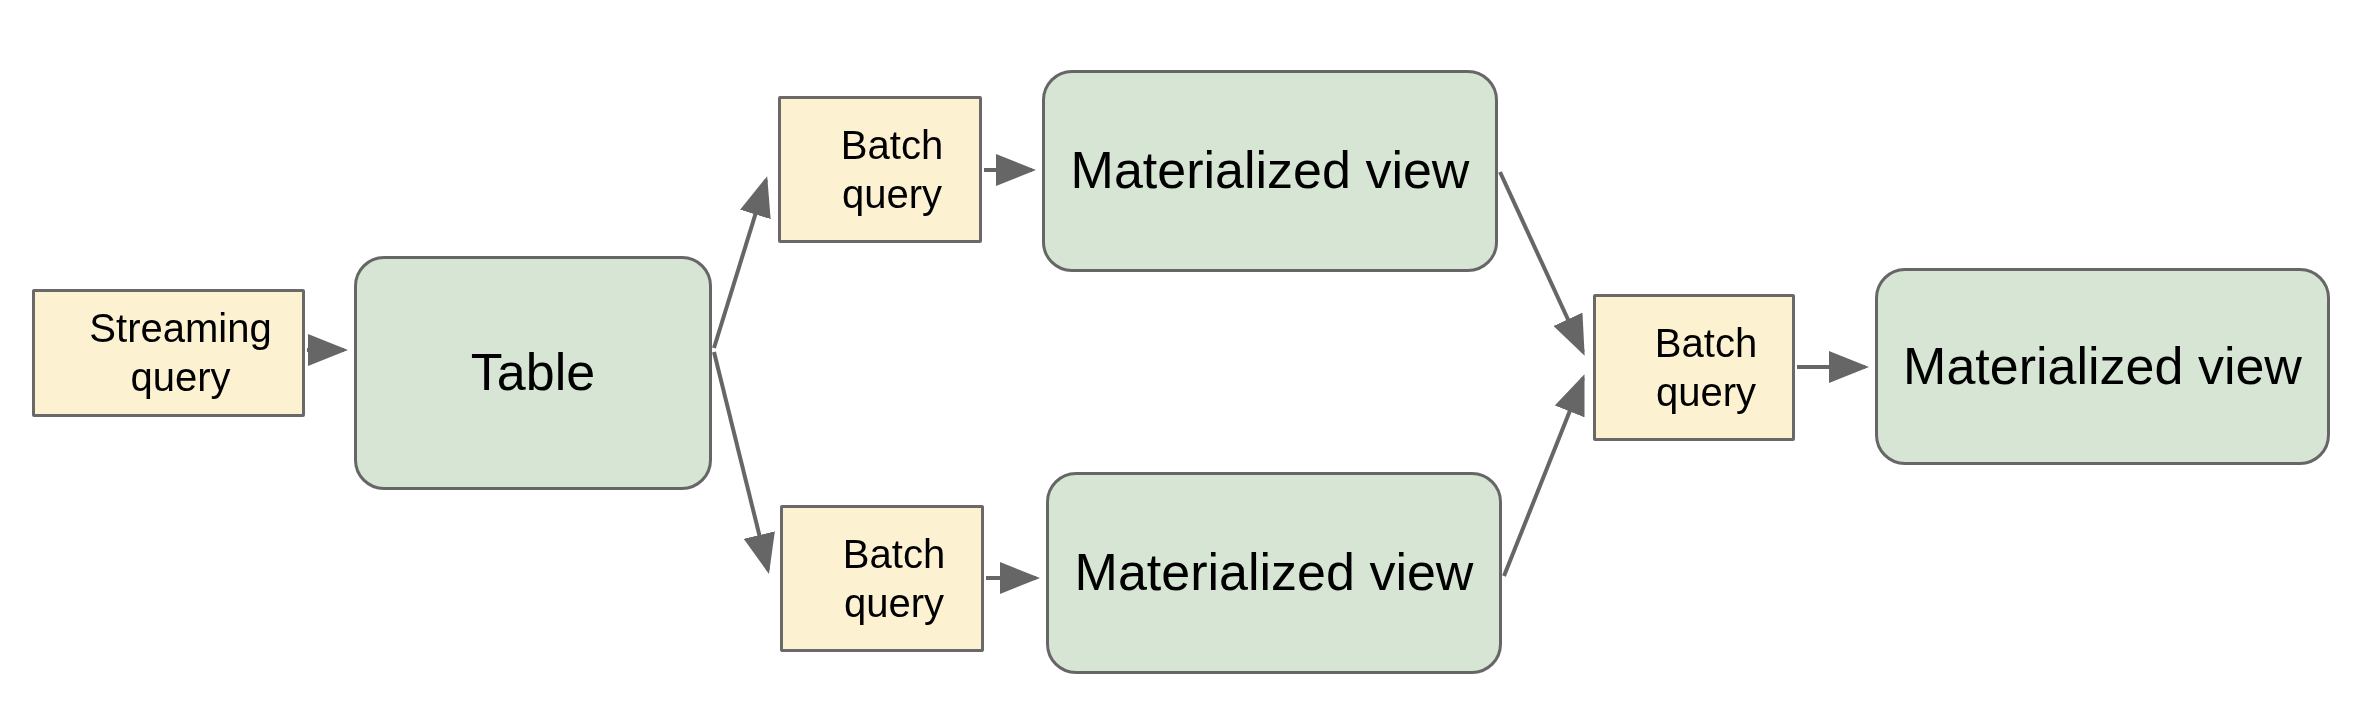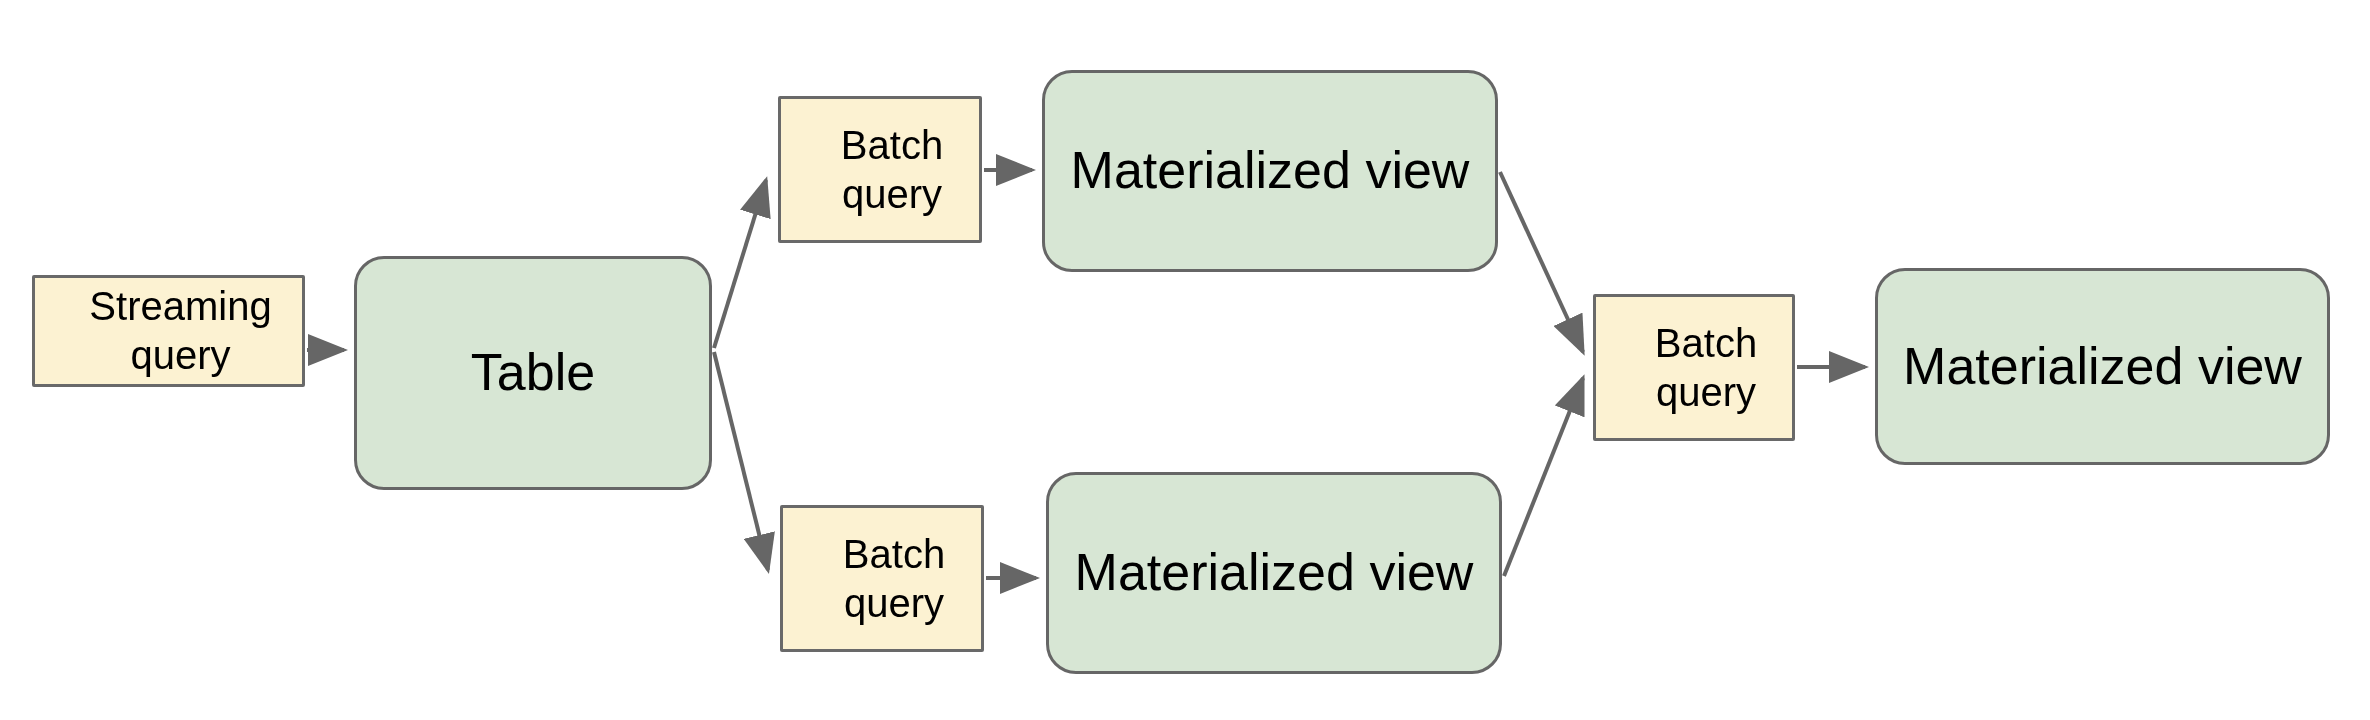--- a/index.html
+++ b/index.html
@@ -74,21 +74,21 @@
         <path d="M 714 352 L 768 570" marker-end="url(#arrowhead)"></path>
         <path d="M 984 170 L 1032 170" marker-end="url(#arrowhead)"></path>
         <path d="M 986 578 L 1036 578" marker-end="url(#arrowhead)"></path>
         <path d="M 1500 172 L 1583 352" marker-end="url(#arrowhead)"></path>
         <path d="M 1504 576 L 1583 378" marker-end="url(#arrowhead)"></path>
         <path d="M 1797 367 L 1865 367" marker-end="url(#arrowhead)"></path>
       </g>
   </svg>
 
   <div id="node-layer">
-      <div class="node query" style="left: 32px; top: 275px; width: 273px; height: 112px;"><span class="node-label">Streaming
+      <div class="node query" style="left: 32px; top: 289px; width: 273px; height: 128px;"><span class="node-label">Streaming
 query</span></div>
       <div class="node store" style="left: 354px; top: 256px; width: 358px; height: 234px;"><span class="node-label">Table</span></div>
       <div class="node query" style="left: 778px; top: 96px; width: 204px; height: 147px;"><span class="node-label">Batch
 query</span></div>
       <div class="node store" style="left: 1042px; top: 70px; width: 456px; height: 202px;"><span class="node-label">Materialized view</span></div>
       <div class="node query" style="left: 780px; top: 505px; width: 204px; height: 147px;"><span class="node-label">Batch
 query</span></div>
       <div class="node store" style="left: 1046px; top: 472px; width: 456px; height: 202px;"><span class="node-label">Materialized view</span></div>
       <div class="node query" style="left: 1593px; top: 294px; width: 202px; height: 147px;"><span class="node-label">Batch
 query</span></div>

